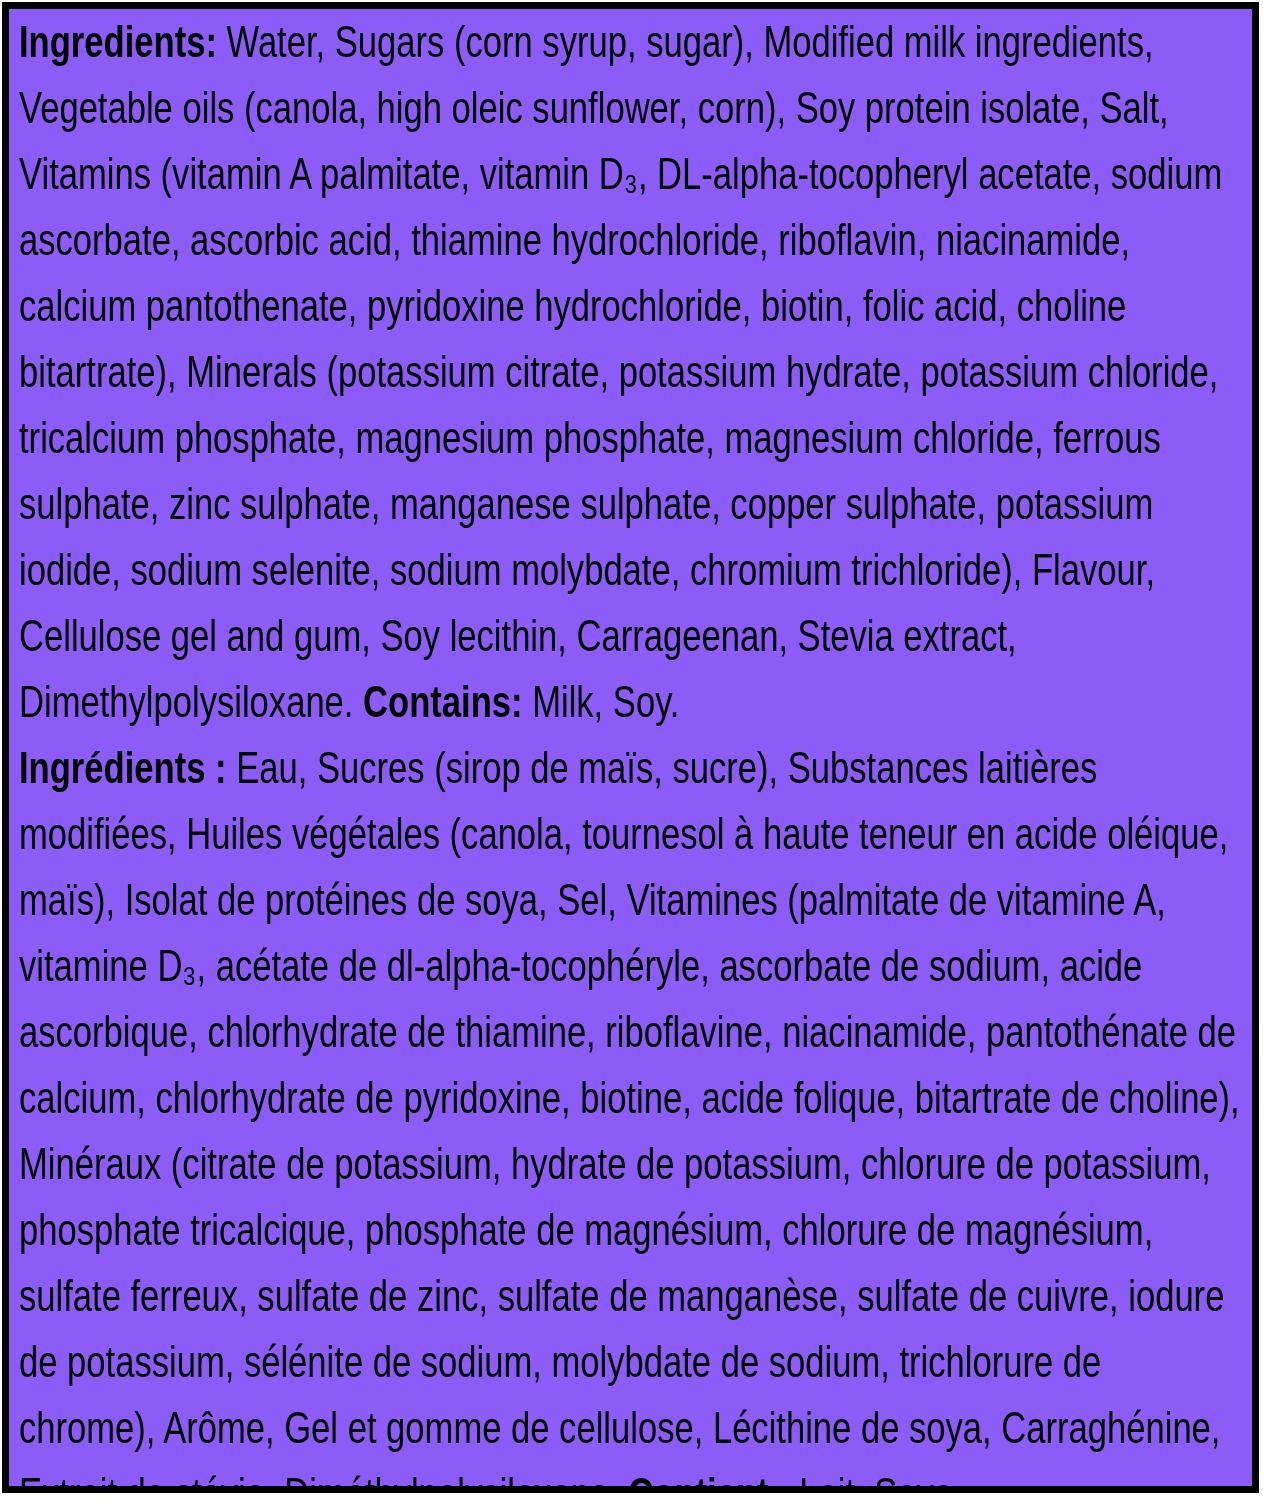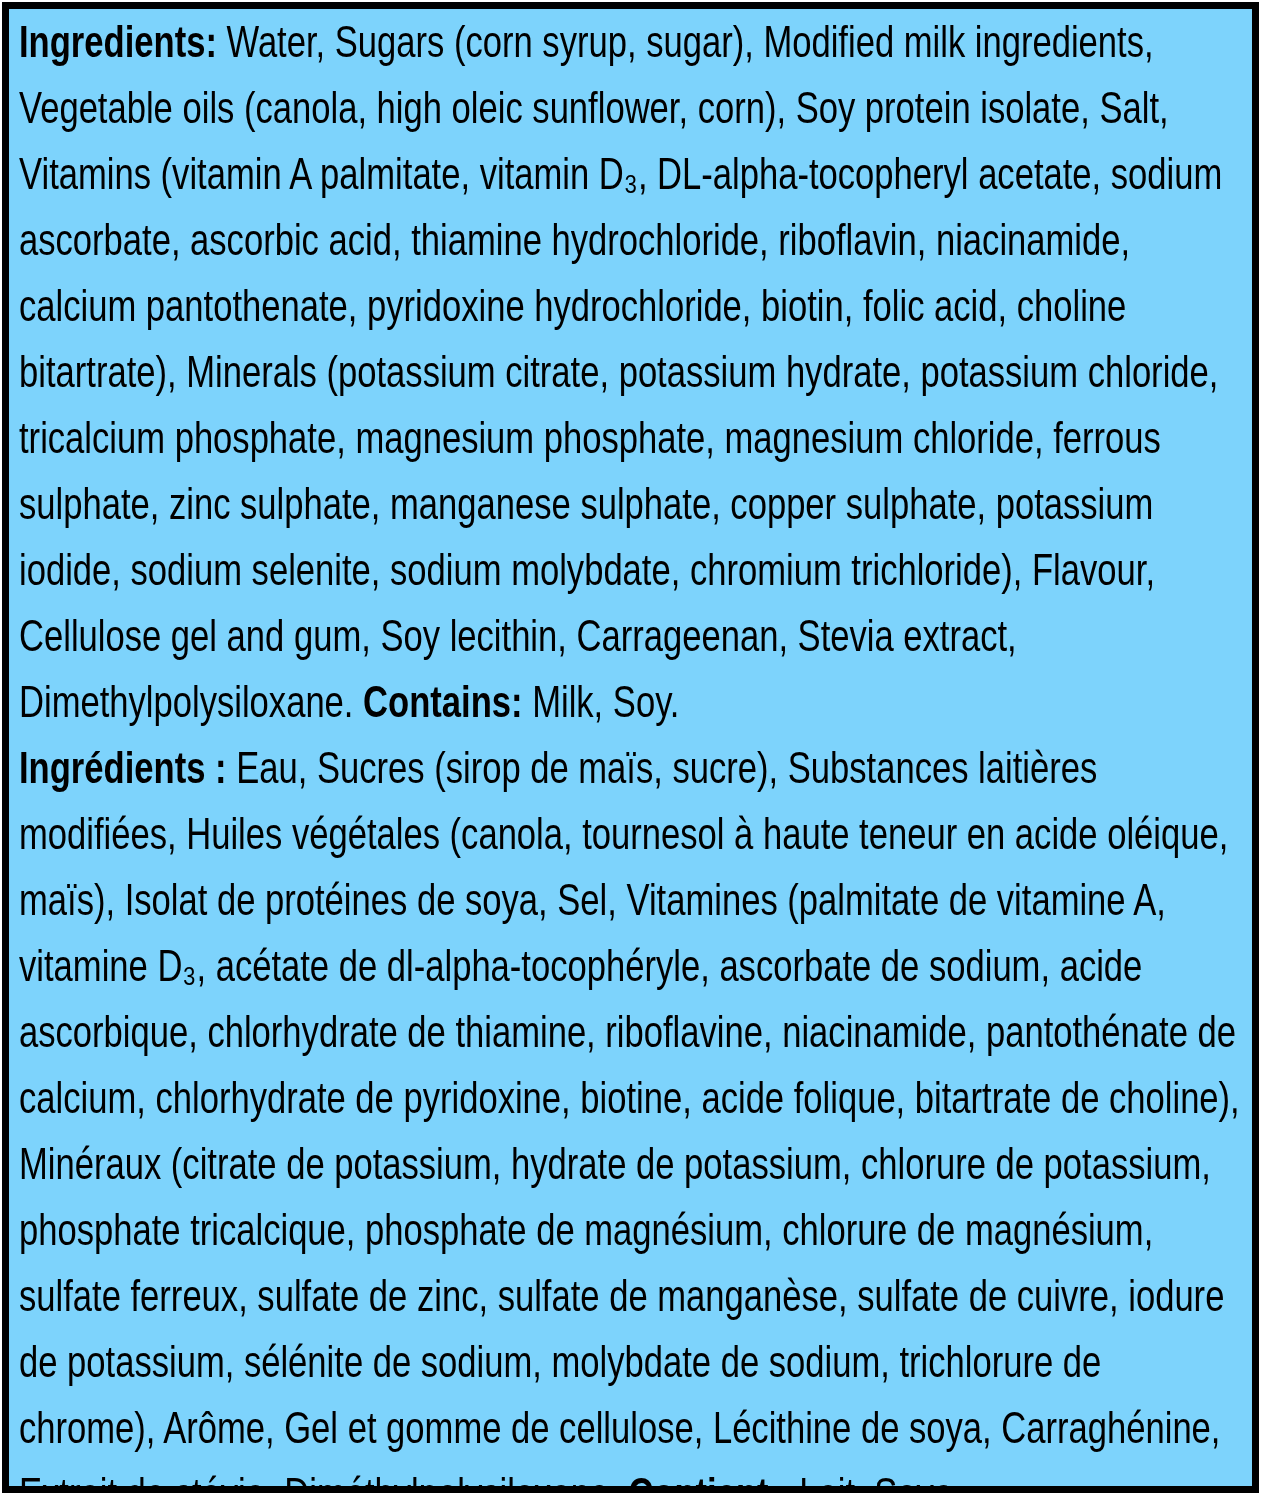--- a/index.html
+++ b/index.html
@@ -15,21 +15,21 @@
     font-family: "Liberation Sans", "DejaVu Sans", sans-serif;
   }
   .label-box {
     position: absolute;
     left: 2px;
     top: 2px;
     width: 1257px;
     height: 1491px;
     border: 7px solid #000000;
     box-sizing: border-box;
-    background: #7dd3fc;
+    background: #8b5cf6;
     overflow: hidden;
   }
   .text-scale {
     position: absolute;
     left: 10px;
     top: 0px;
     width: 1556px;
     transform: scaleX(0.786);
     transform-origin: 0 0;
     font-size: 44px;

